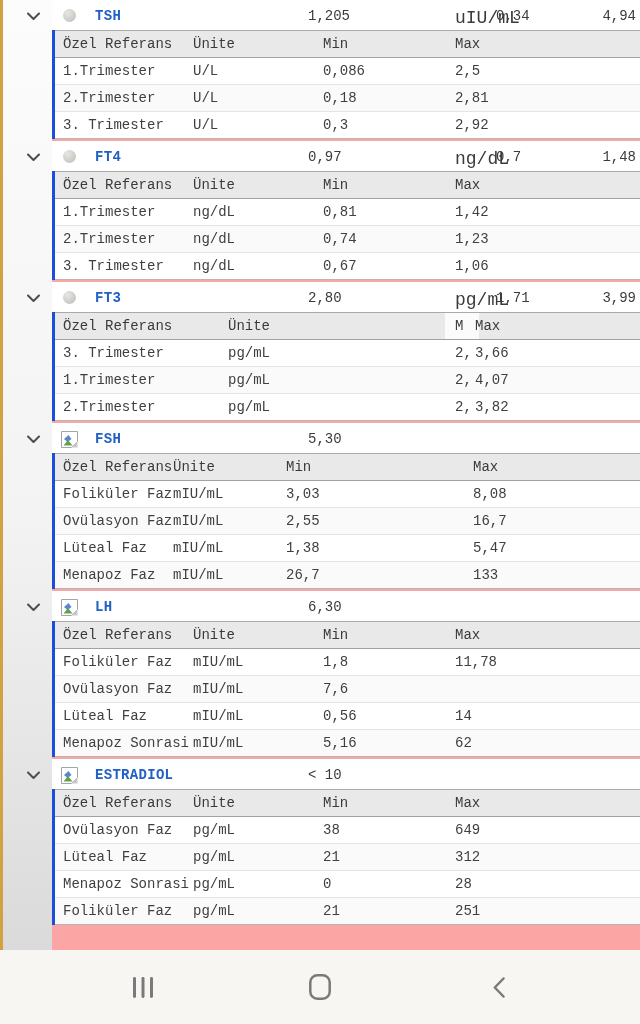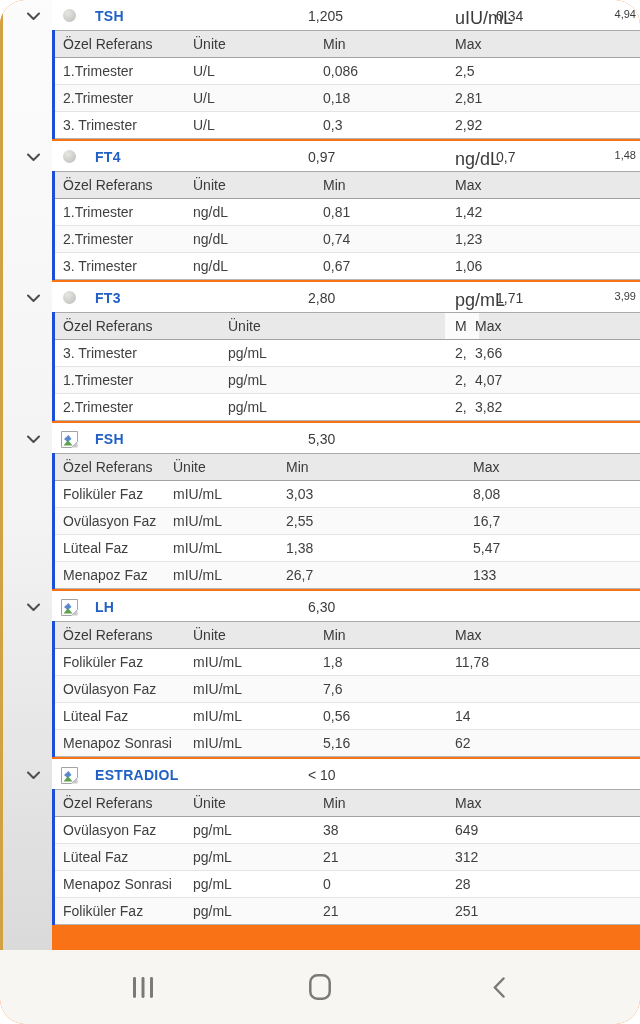--- a/index.html
+++ b/index.html
@@ -1,39 +1,39 @@
 <!DOCTYPE html>
 <html><head>
 <meta charset="utf-8">
 <style>
   * { margin:0; padding:0; box-sizing:border-box; }
   html,body { background:#fff; }
   .screen {
     position:relative; width:640px; height:1024px; overflow:hidden;
-    background:#f97316; font-family:Liberation Sans, sans-serif;border-radius:25px;
+    background:#fca5a5; font-family:Liberation Mono, monospace;
     -webkit-font-smoothing:antialiased;
   }
   
   .accent-bar { position:absolute; left:0; top:0; width:3px; height:950px; background:#d2a242; }
   .gutter-bg  { position:absolute; left:3px; top:0; width:49px; height:950px;
                 background:linear-gradient(#fcfcfc 0%, #f3f3f3 55%, #dadada 100%); }
   .content { position:absolute; left:0; top:0; width:640px; }
 
   
   .main-row { position:relative; margin-left:52px; height:30px; background:#fff; }
   .chev { position:absolute; left:-25px; top:10px; width:13px; height:13px; }
   .chev.right { top:8px; }
   .row-icon { position:absolute; top:8px; left:9px; }
   .dot-icon { position:absolute; top:9px; left:11px; width:13px; height:13px; border-radius:50%;
               background:radial-gradient(circle at 35% 30%, #e6e6e3, #c8c8c5 70%, #bfbfbc); }
   .tname  { position:absolute; left:43px;  top:8px; font-size:14px; font-weight:bold; color:#2160c4; letter-spacing:.3px; }
   .tvalue { position:absolute; left:256px; top:8px; font-size:14px; color:#3b3b3b; }
   .tunit  { position:absolute; left:403px; top:8px; font-size:18px; color:#3b3b3b; }
   .tmin   { position:absolute; left:444px; top:8px; width:76px; text-align:left; font-size:14px; color:#3b3b3b; }
-  .tmax   { position:absolute; left:528px; top:8px; width:56px; text-align:right; font-size:11px; color:#3b3b3b; }
+  .tmax   { position:absolute; left:528px; top:8px; width:56px; text-align:right; font-size:14px; color:#3b3b3b; }
 
   
   .subtable { margin-left:52px; margin-bottom:2px; border-left:3px solid #1d4ed8; }
   .thead { display:grid; height:28px; align-items:center; background:#e9e9e9;
            border-top:1px solid #aaaaaa; border-bottom:1px solid #a2a2a2;
            font-size:14px; color:#3a3a3a; position:relative; }
   .thead > span, .trow > span { position:relative; z-index:1; white-space:nowrap; }
   .thead > span:first-child, .trow > span:first-child { padding-left:8px; }
   .tbody .trow { display:grid; height:27px; align-items:center; background:#fff;
                  border-bottom:1px solid #e4e4e4; font-size:14px; color:#3f3f3f; }

